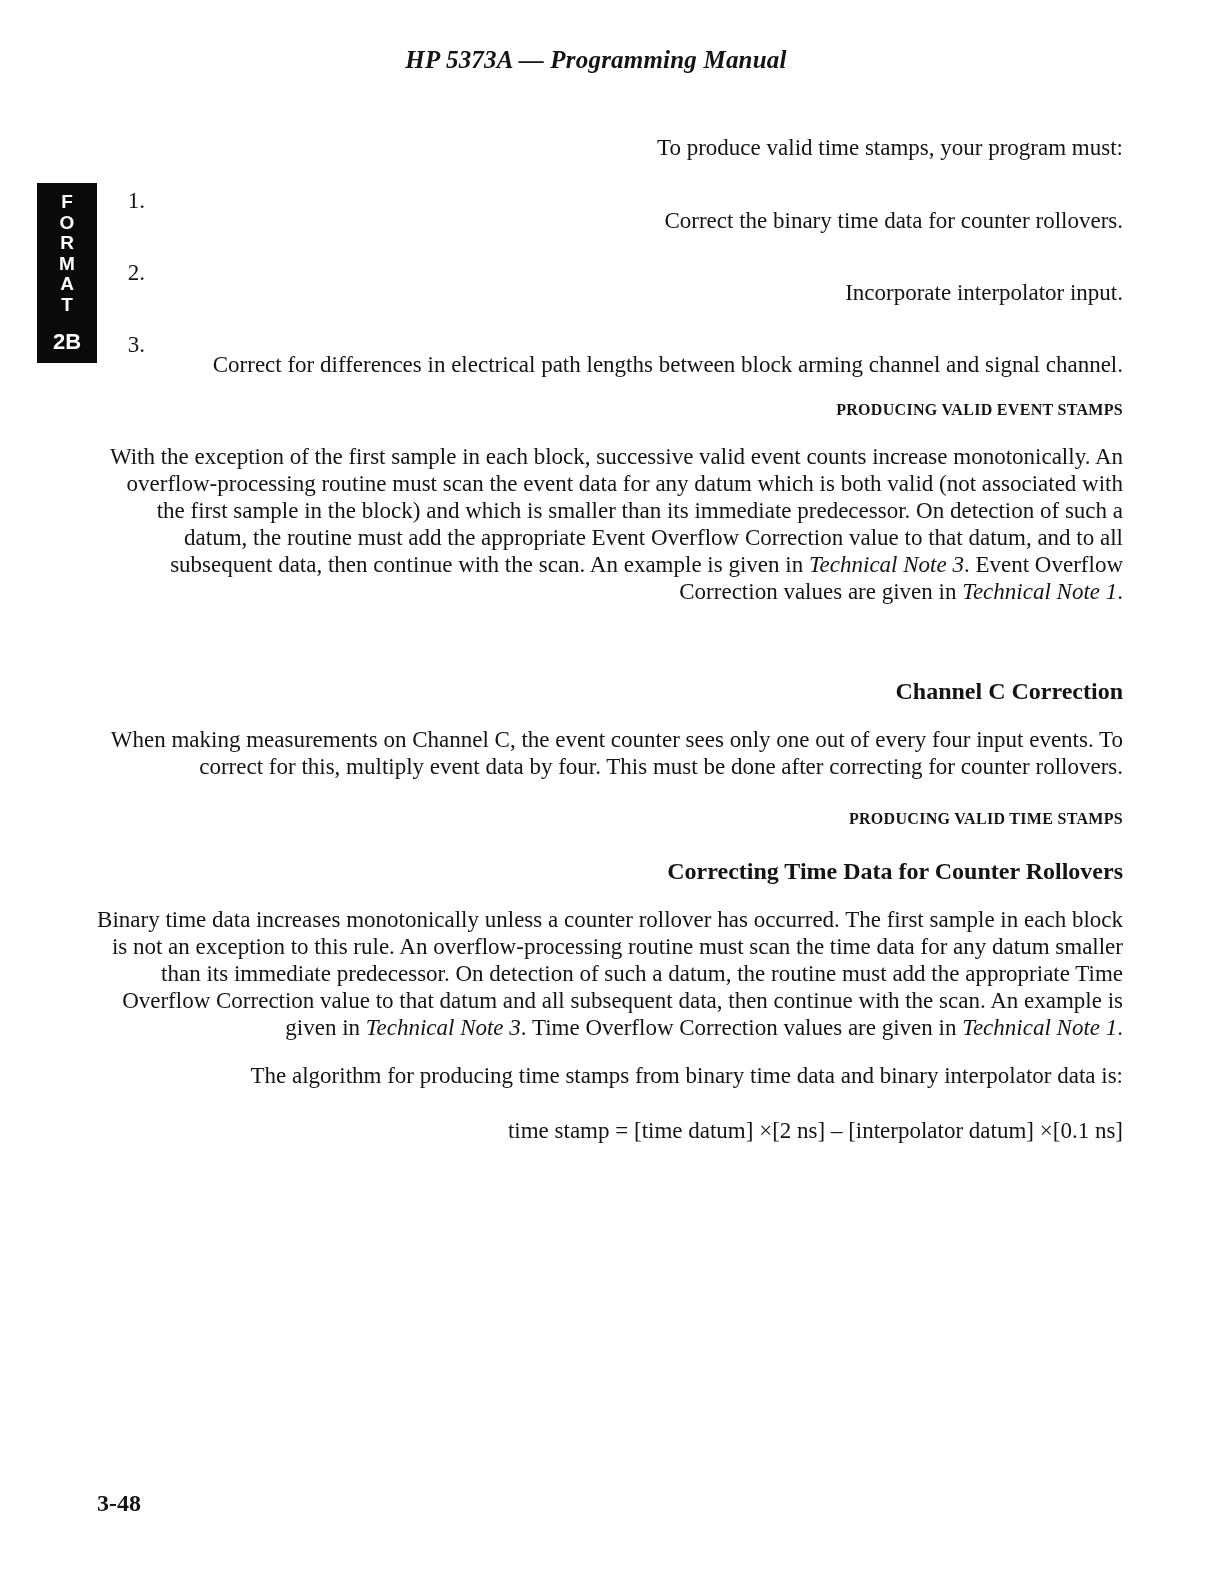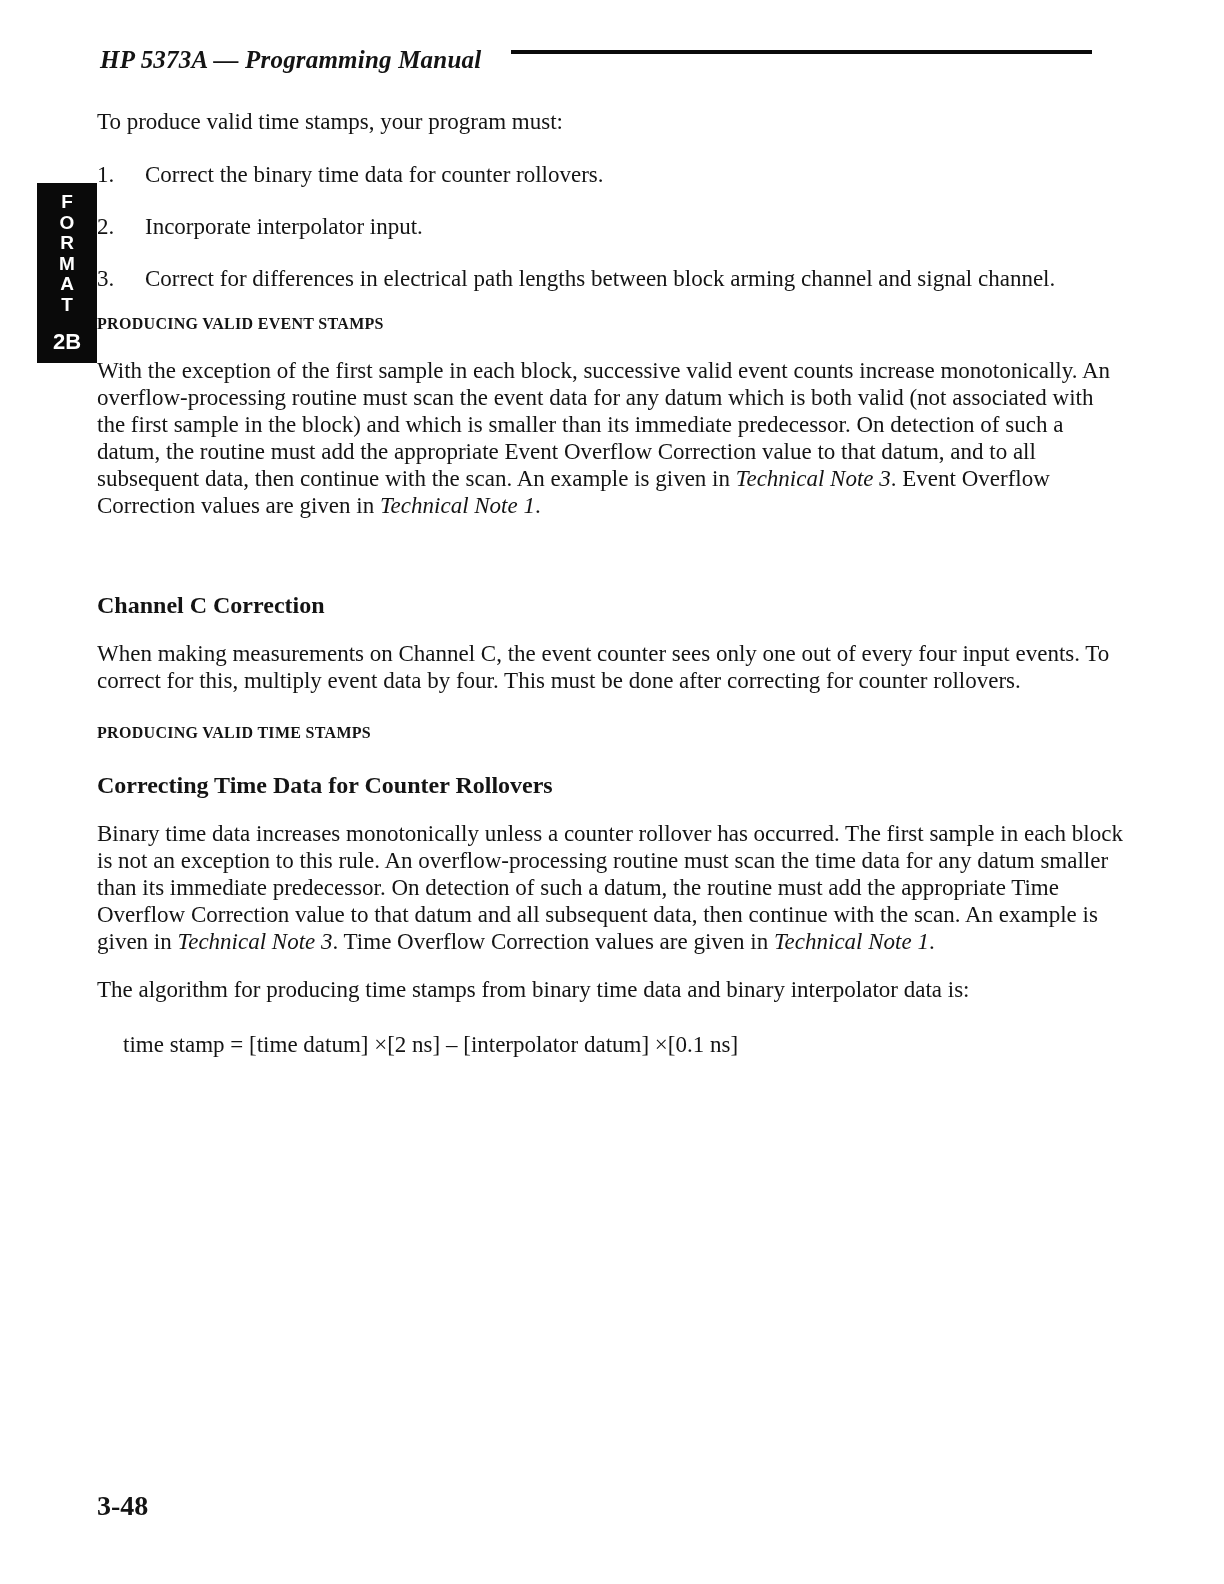--- a/index.html
+++ b/index.html
@@ -11,21 +11,23 @@
     width: 1224px;
     height: 1584px;
     background: #ffffff;
     margin: 0 auto;
     overflow: hidden;
   }
 
   
   .page-header {
     display: flex;
+    align-items: center;
     padding: 46px 132px 0 100px;
+    flex-direction: column;
   }
   .header-title {
     font-size: 25px;
     font-weight: bold;
     font-style: italic;
     white-space: nowrap;
     letter-spacing: 0.2px;
   }
   .header-rule {
     flex: 1;
@@ -64,36 +66,37 @@
     margin-top: auto;
     margin-bottom: 10px;
     font-size: 22px;
     line-height: 22px;
   }
 
   
   .content {
     position: absolute;
     left: 97px;
-    top: 108px;
+    top: 134px;
     width: 1026px;
+    text-align: right;
   }
   .intro {
     font-size: 23px;
     line-height: 27px;
   }
   .numbered-list { margin-top: 26px; }
   .list-item {
     display: flex;
     margin-bottom: 25px;
     font-size: 23px;
     line-height: 27px;
   }
   .list-num { width: 48px; flex: none; }
-  .list-text { flex: 1; }
+  .list-text { flex: 1; margin-top: 20px; }
 
   .sections { margin-top: -7px; }
   .subheading {
     font-size: 16px;
     font-weight: bold;
     letter-spacing: 0.3px;
     line-height: 24px;
     margin-top: 27px;
   }
   .heading {
@@ -116,21 +119,21 @@
     padding-left: 26px;
   }
   .seg-i { font-style: italic; }
   .seg-b { font-weight: normal; }
 
   
   .page-footer {
     position: absolute;
     left: 97px;
     top: 1490px;
-    font-size: 28px;
+    font-size: 24px;
     font-weight: bold;
   }
 </style>
 </head>
 <body>
 
 <div class="page">
 
   <header class="page-header">
     <span class="header-title">HP 5373A — Programming Manual</span>

